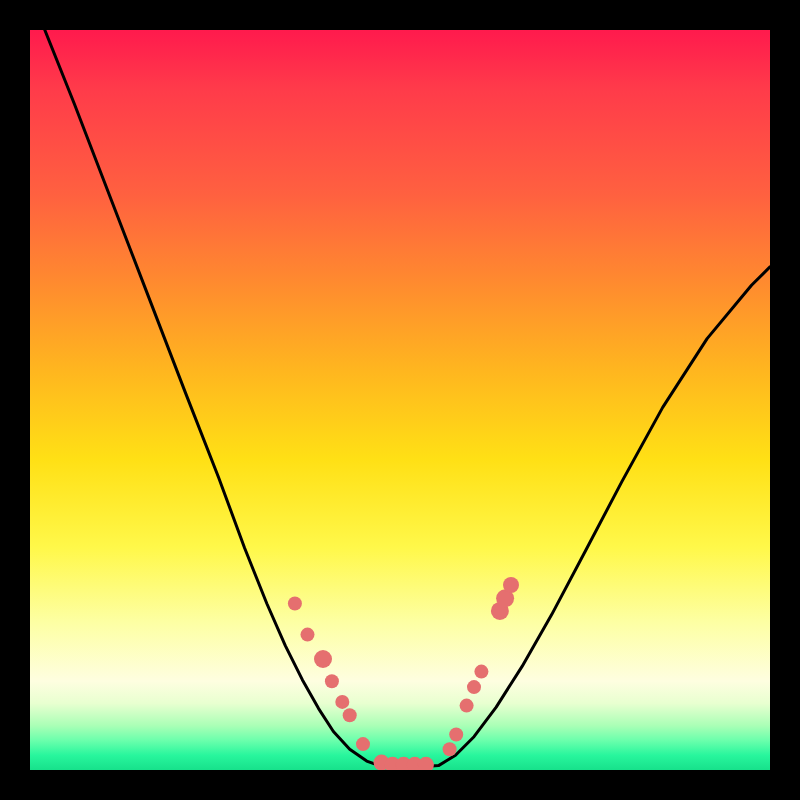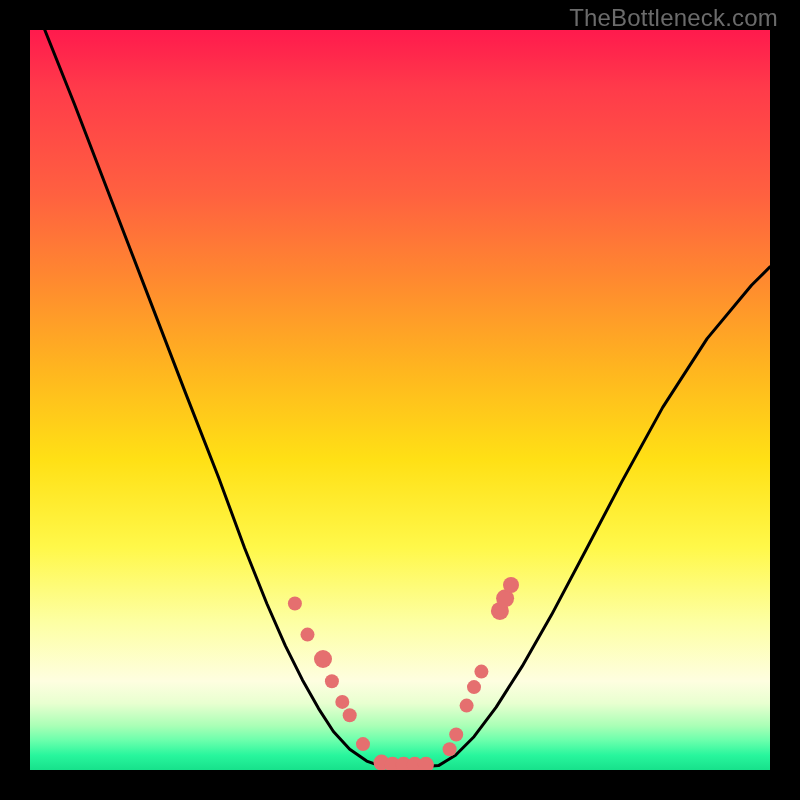--- a/index.html
+++ b/index.html
@@ -60,21 +60,20 @@
   }
   svg.curve {
     position: absolute;
     inset: 0;
   }
 </style>
 </head>
 <body>
 
 <div class="stage">
-  <div class="watermark">TheBottleneck.com</div>
 
   <div class="plot">
     <div class="gradient-bg"></div>
     <svg class="curve" viewBox="0 0 740 740" preserveAspectRatio="none">
       <g id="curve-group">
           <path d="M14.8,0.0 L44.4,74.0 L81.4,170.2 L118.4,266.4 L155.4,362.6 L188.7,447.7 L214.6,518.0 L236.8,573.5 L255.3,615.7 L272.3,649.7 L288.6,678.6 L303.4,701.5 L319.7,719.3 L336.7,731.1 L351.5,736.3 L351.5,736.3 L370.0,737.0 L388.5,737.0 L408.5,735.6 L408.5,735.6 L425.5,725.2 L444.0,706.7 L466.2,677.1 L492.1,636.4 L521.7,584.6 L555.0,521.7 L592.0,451.4 L632.7,377.4 L677.1,308.6 L721.5,255.3 L740.0,236.8 " fill="none" stroke="#000" stroke-width="3" stroke-linecap="round" stroke-linejoin="round"></path>
         </g>
       <g id="marker-group">
           <circle cx="264.9" cy="573.5" r="7" fill="#e56f6f"></circle>
           <circle cx="277.5" cy="604.6" r="7" fill="#e56f6f"></circle>

